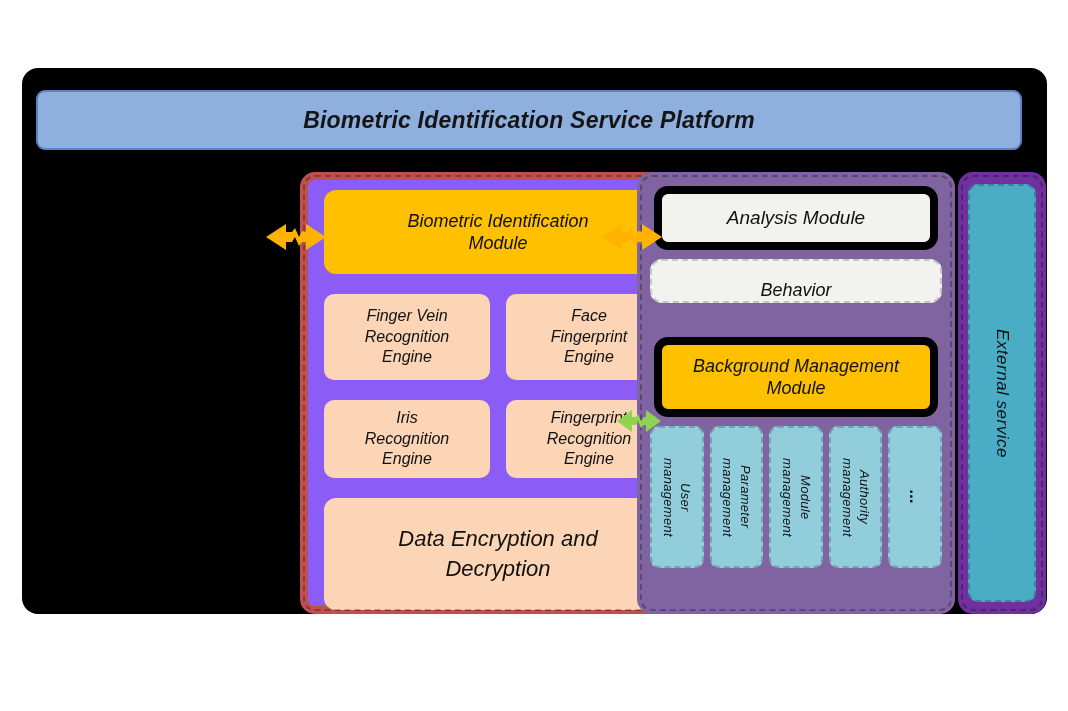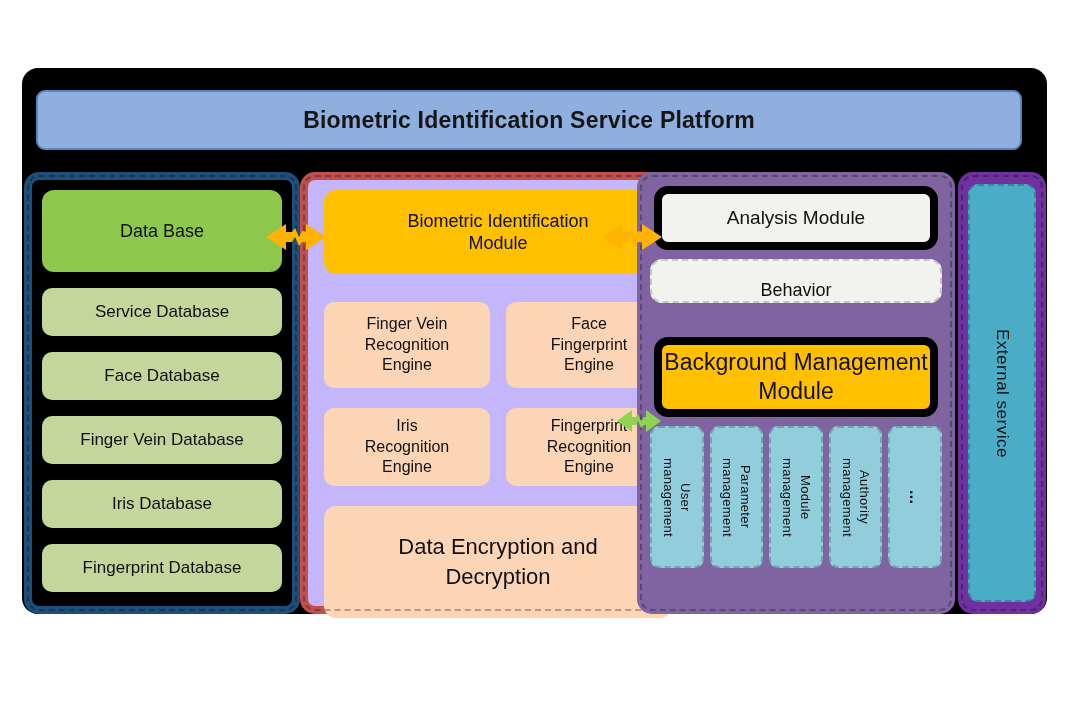--- a/index.html
+++ b/index.html
@@ -1,55 +1,55 @@
 <!DOCTYPE html>
 <html><head>
 <meta charset="utf-8">
 <style>
   html,body{margin:0;padding:0;background:#ffffff;}
   body{width:1068px;height:711px;position:relative;overflow:hidden;
        font-family:"Liberation Sans","DejaVu Sans",sans-serif;color:#111;}
   .abs{position:absolute;box-sizing:border-box;}
 
   
-  #container{left:22px;top:68px;width:1025px;height:546px;background:#000;border-radius:16px;}
+  #container{left:22px;top:68px;width:1025px;height:546px;background:#000;border-radius:16px;font-style:italic;}
 
   
   #banner{left:14px;top:22px;width:986px;height:60px;background:#8fafdf;border:2px solid #5b83c0;
           border-radius:9px;display:flex;align-items:center;justify-content:center;}
   #banner .title{font-size:23px;font-weight:bold;letter-spacing:.2px;color:#151515;}
 
   
   .col{top:104px;height:442px;border-radius:15px;outline:2px dashed rgba(0,0,0,.28);outline-offset:-5px;}
   #col-db{left:2px;width:276px;background:#000;border:8px solid #1f4e79;padding:10px 10px;}
-  #col-bio{left:278px;width:396px;background:#c4b5fd;border:8px solid #c0504d;padding:10px 16px;}
+  #col-bio{left:278px;width:396px;background:#8b5cf6;border:8px solid #c0504d;padding:10px 16px;}
   #col-ana{left:615px;width:318px;background:#8064a2;padding:10px 13px;}
   #col-ext{left:936px;width:88px;background:#7030a0;padding:12px 10px;}
 
   .box{box-sizing:border-box;border-radius:10px;display:flex;align-items:center;justify-content:center;
        text-align:center;white-space:pre-line;}
 
   
   .db-head{height:82px;background:#8dc84d;border-radius:12px;font-size:18px;margin-bottom:16px;}
   .db-item{height:48px;background:#c3d69b;font-size:17px;margin-bottom:16px;}
   .db-item:last-child{margin-bottom:0;}
 
   
   .bio-head{height:84px;background:#ffc000;border-radius:12px;font-size:18px;line-height:1.25;}
-  .engines{display:flex;flex-wrap:wrap;gap:20px 16px;margin-top:28px;}
+  .engines{display:flex;flex-wrap:wrap;gap:20px 16px;margin-top:20px;}
   .engine{width:calc(50% - 8px);background:#fbd5b5;font-size:16px;line-height:1.3;}
   .engine.r1{height:86px;} .engine.r2{height:78px;}
   .enc{height:112px;background:#fbd5b5;border-radius:12px;font-size:22px;line-height:1.35;margin-top:20px;}
 
   
   .ana-head{height:64px;background:#f2f2ee;border:8px solid #000000;border-radius:14px;font-size:19px;margin:4px 4px 0;}
   .strip{display:flex;gap:8px;margin-top:9px;}
   .strip .box{flex:1;height:44px;background:#f2f2ee;border:2px dashed rgba(0,0,0,.18);border-radius:12px;
               font-size:18px;line-height:21px;overflow:hidden;align-items:flex-start;padding-top:19px;}
-  .mgmt-head{height:80px;background:#ffc000;border:8px solid #000;border-radius:14px;font-size:23px;
+  .mgmt-head{height:80px;background:#ffc000;border:8px solid #000;border-radius:14px;font-size:18px;
              line-height:1.25;margin:34px 4px 0;}
   .mgmt-row{display:flex;gap:6px;margin-top:9px;height:142px;}
   .mgmt{flex:1;background:#92cddc;border:2px dashed rgba(0,0,0,.2);border-radius:9px;
         writing-mode:vertical-rl;font-size:13px;line-height:1.35;letter-spacing:.3px;}
   .mgmt.dots{font-size:16px;font-weight:bold;}
 
   
   .ext-box{width:100%;height:100%;background:#4bacc6;border:2px dashed rgba(0,0,0,.22);border-radius:10px;
            writing-mode:vertical-rl;font-size:17px;letter-spacing:.5px;}
 
@@ -58,28 +58,20 @@
 </style>
 </head>
 <body>
 
 <div class="abs" id="container">
 
   <div class="abs" id="banner">
     <span class="title">Biometric Identification Service Platform</span>
   </div>
 
-  <div class="abs col" id="col-db">
-    <div class="box db-head">Data Base</div>
-    <div class="box db-item">Service Database</div>
-    <div class="box db-item">Face Database</div>
-    <div class="box db-item">Finger Vein Database</div>
-    <div class="box db-item">Iris Database</div>
-    <div class="box db-item">Fingerprint Database</div>
-  </div>
 
   <div class="abs col" id="col-bio">
     <div class="box bio-head">Biometric Identification
 Module</div>
     <div class="engines">
       <div class="box engine r1">Finger Vein
 Recognition
 Engine</div>
       <div class="box engine r1">Face
 Fingerprint

